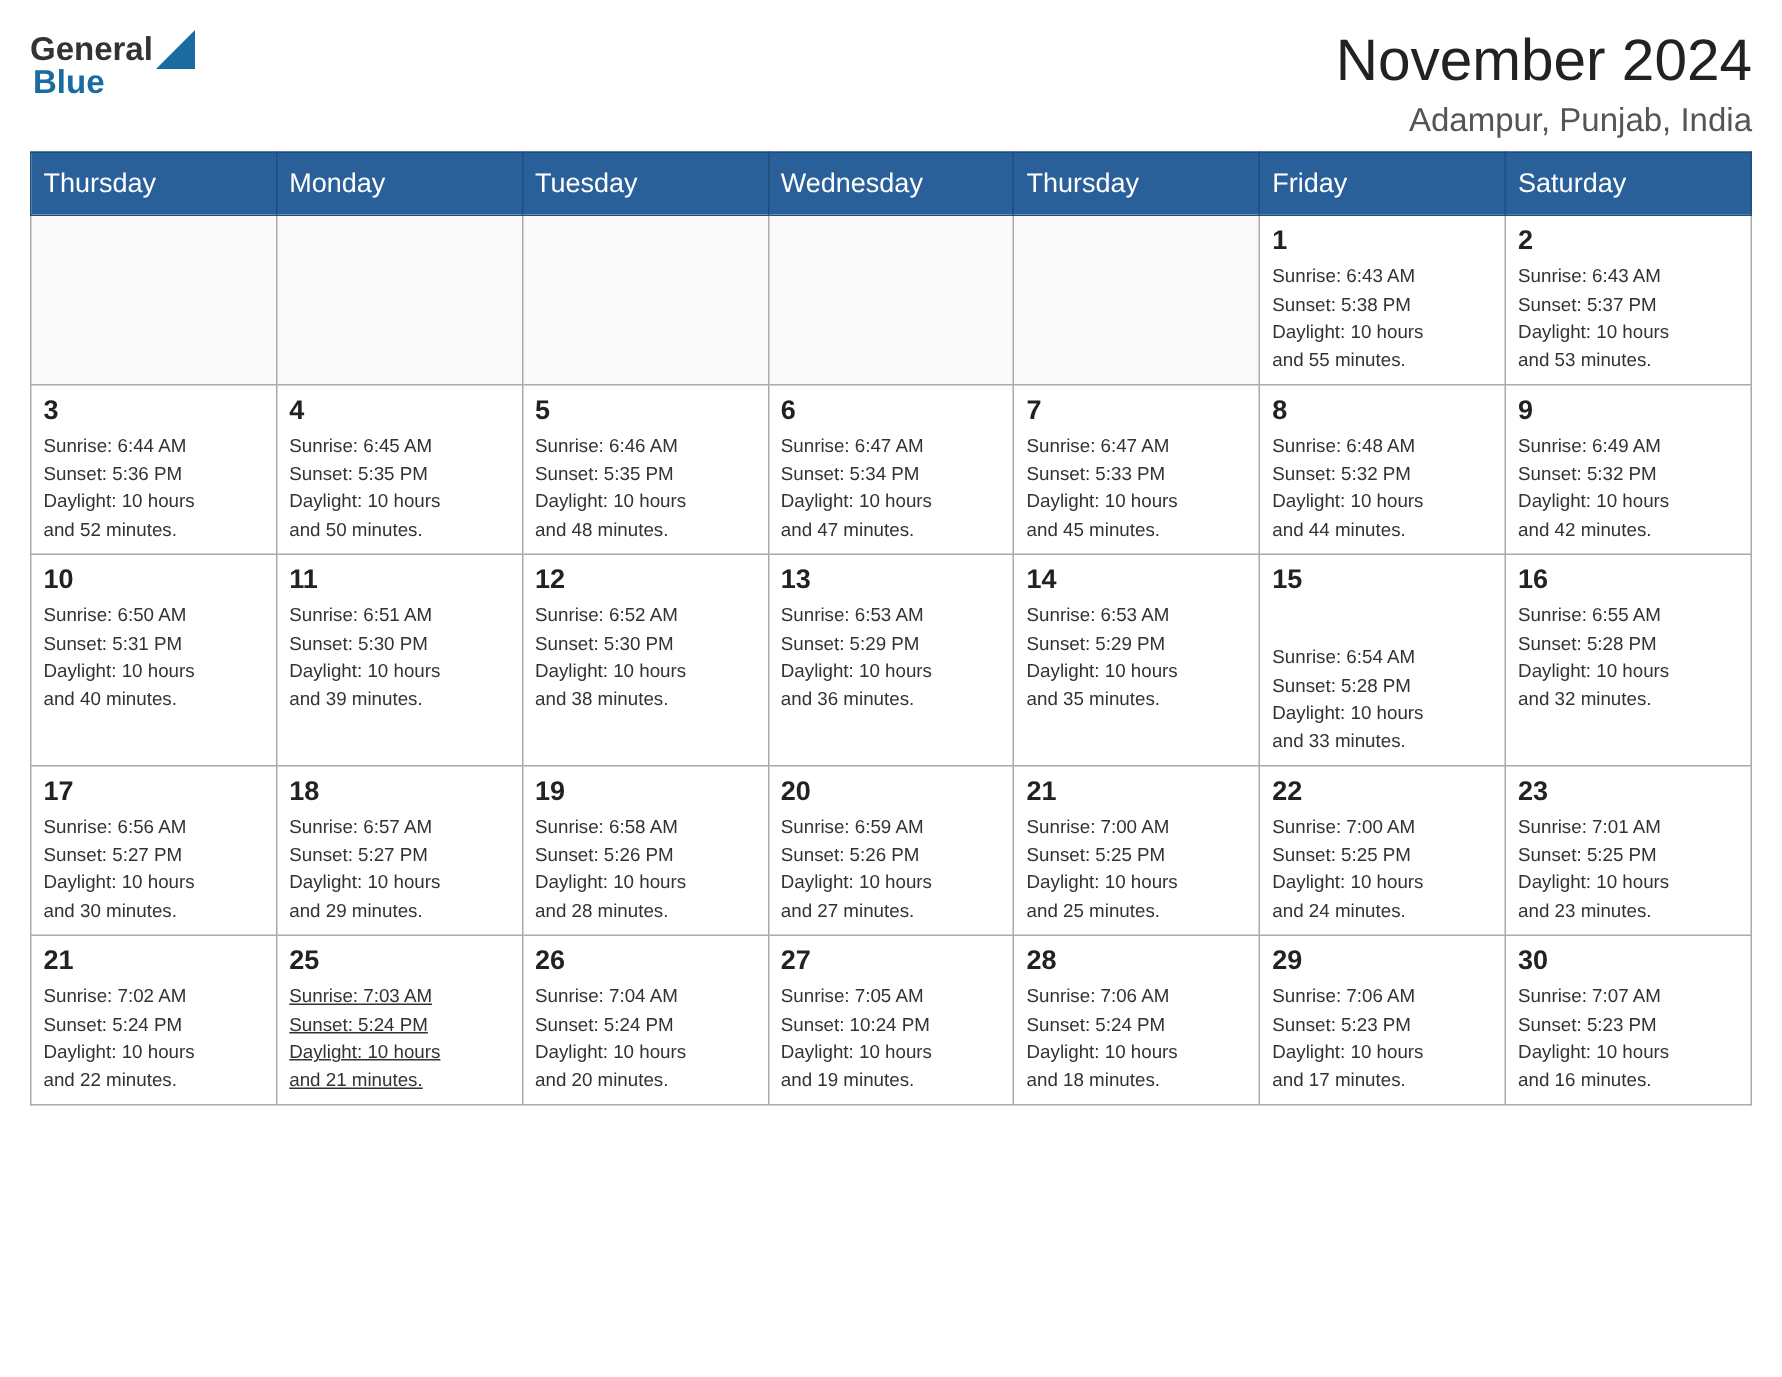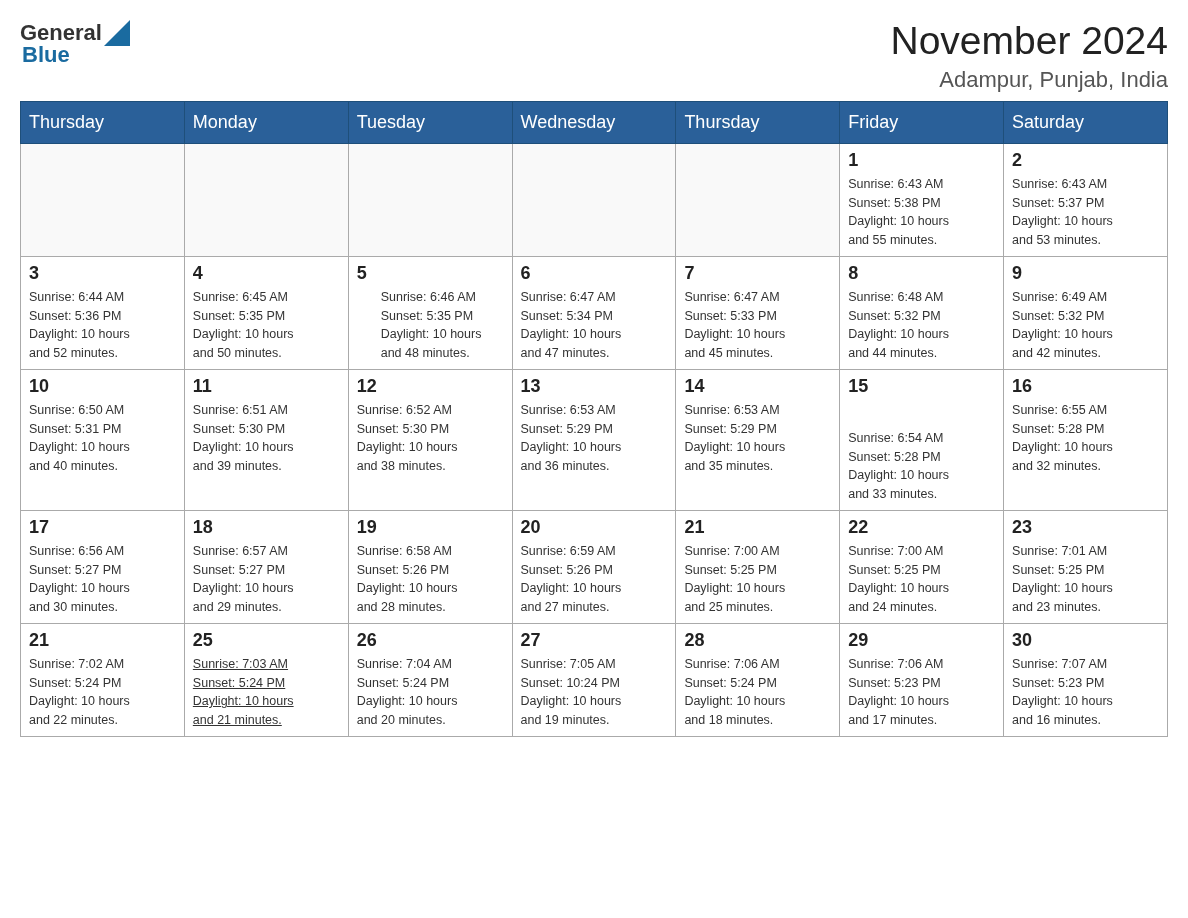--- a/index.html
+++ b/index.html
@@ -149,21 +149,21 @@
         </td>
         <td>
           <div class="day-number">4</div>
           <div class="day-info" style="white-space: pre-line;">Sunrise: 6:45 AM
 Sunset: 5:35 PM
 Daylight: 10 hours
 and 50 minutes.</div>
         </td>
         <td>
           <div class="day-number">5</div>
-          <div class="day-info" style="white-space: pre-line; margin-left: 24px;">Sunrise: 6:46 AM
+          <div class="day-info" style="white-space: pre-line;">Sunrise: 6:46 AM
 Sunset: 5:35 PM
 Daylight: 10 hours
 and 48 minutes.</div>
         </td>
         <td>
           <div class="day-number">6</div>
           <div class="day-info" style="white-space: pre-line;">Sunrise: 6:47 AM
 Sunset: 5:34 PM
 Daylight: 10 hours
 and 47 minutes.</div>

